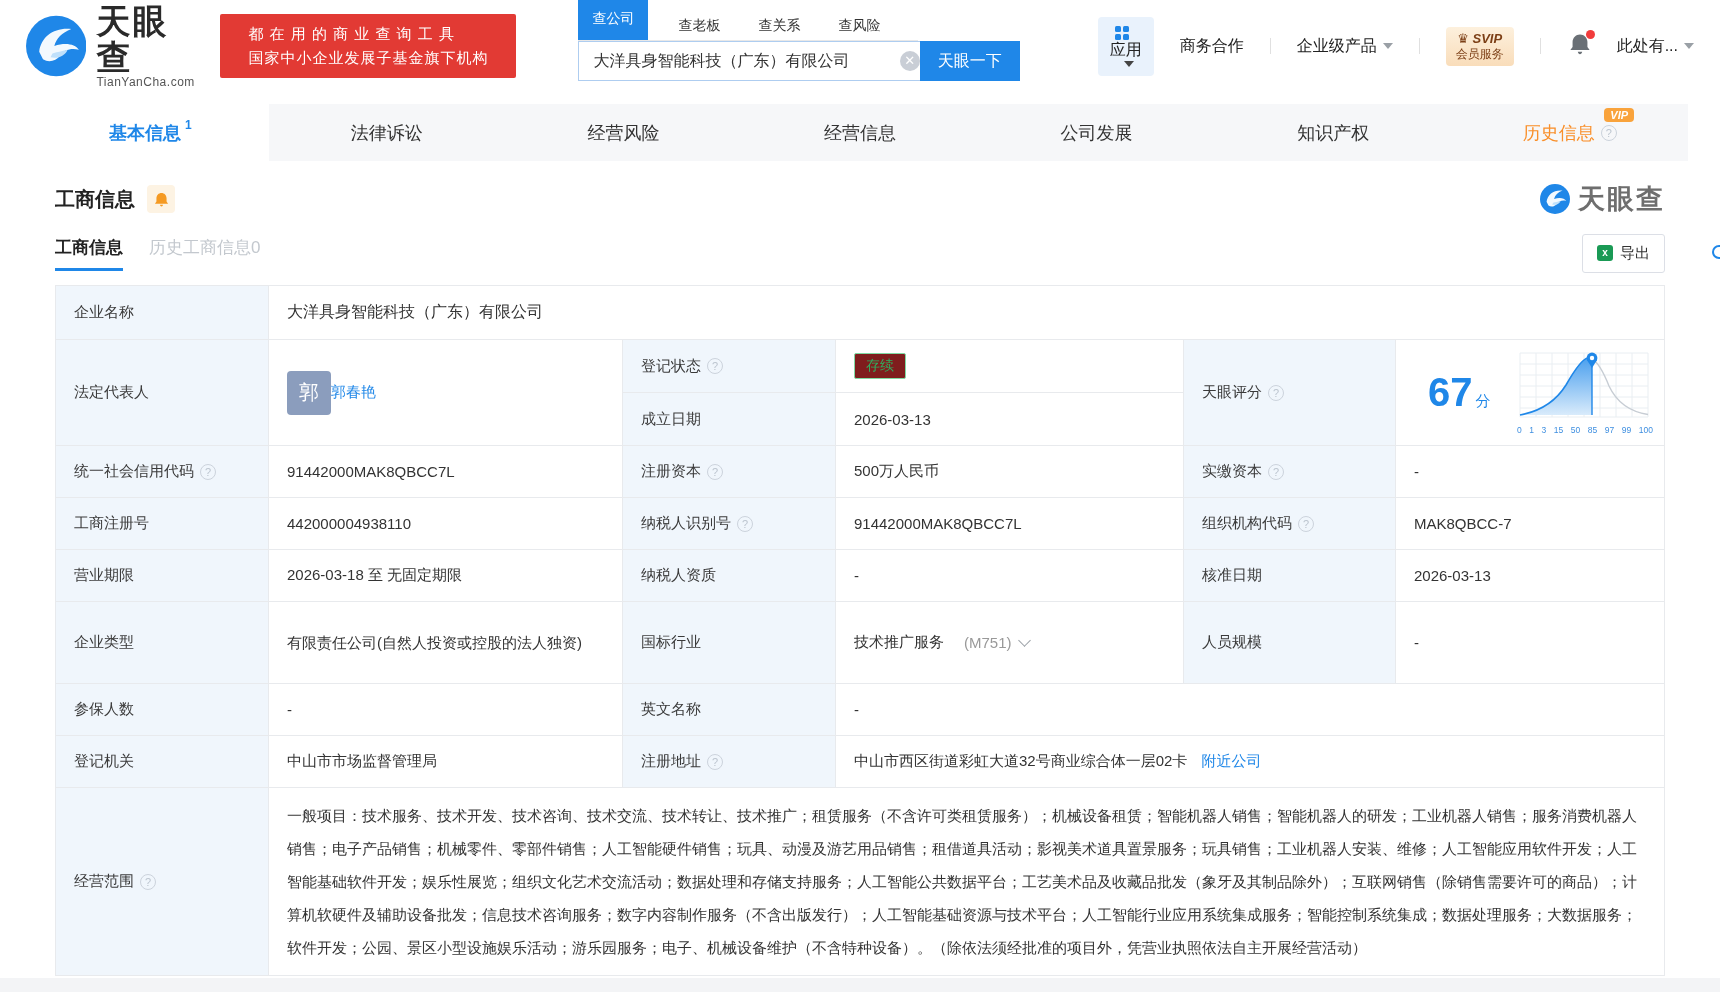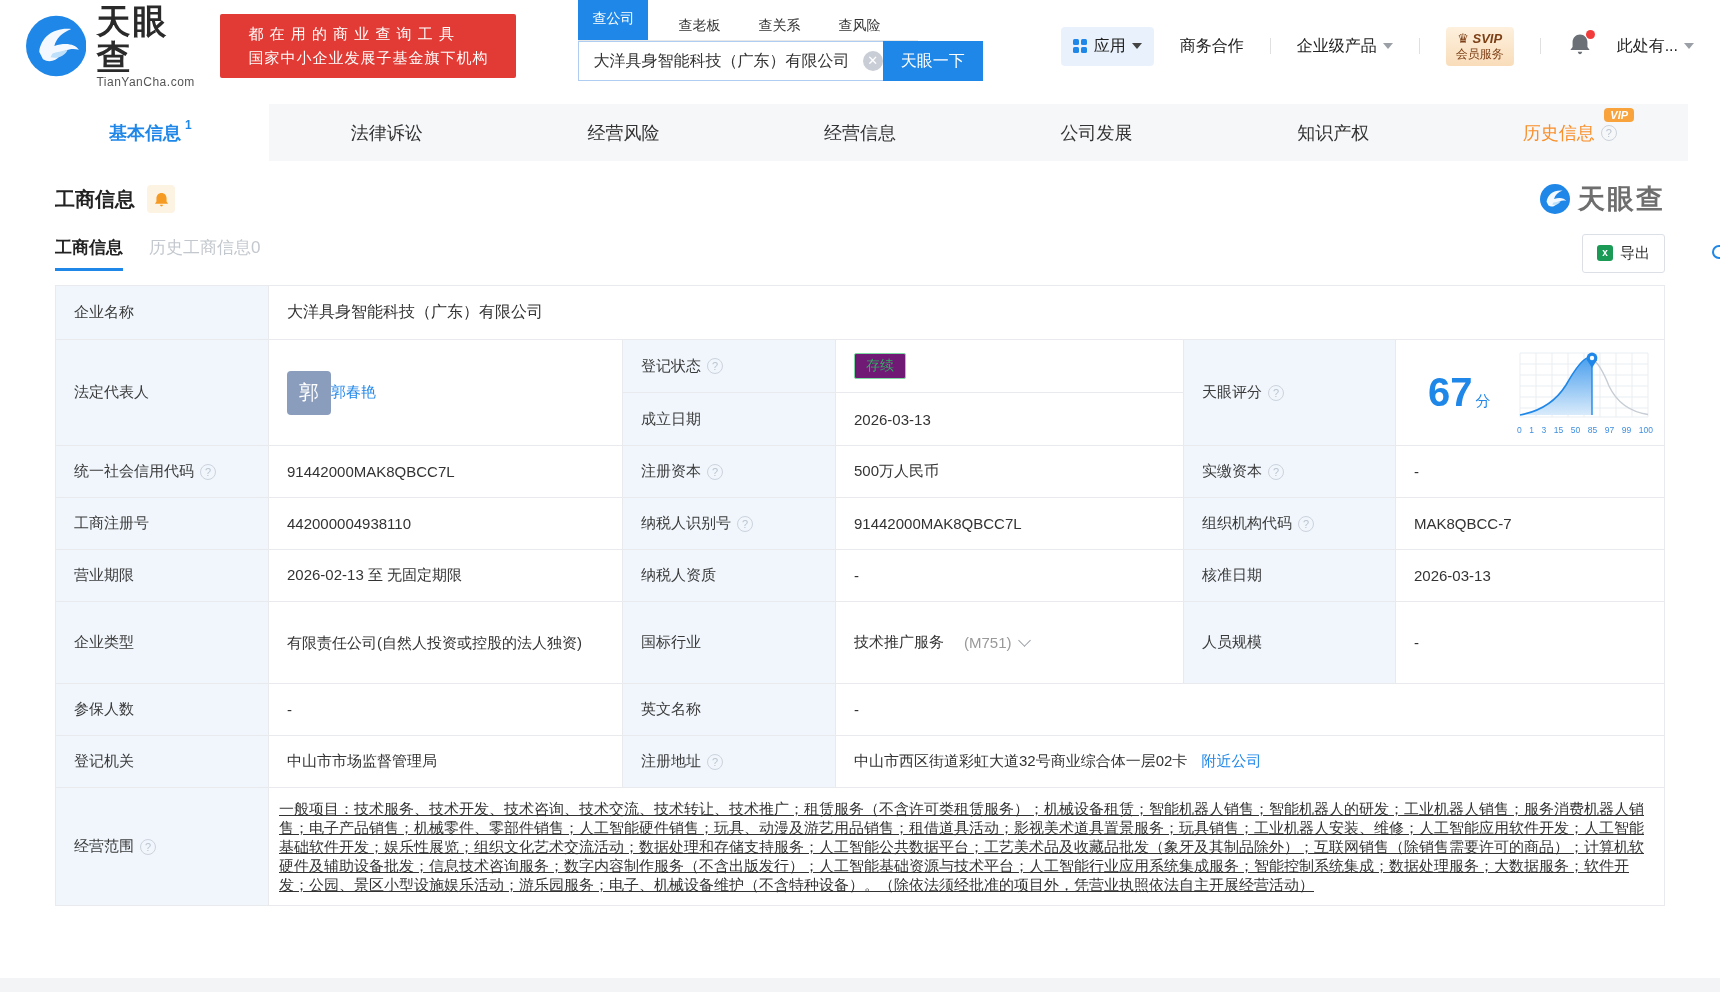--- a/index.html
+++ b/index.html
@@ -23,21 +23,21 @@
   .search-tab.active { background:#1f87e8; color:#fff; margin-right:18px; padding:12px 14px; }
   .search-row { display:flex; height:40px; }
   .search-input { flex:1; border:1px solid #aecdf0; border-right:none; padding:0 36px 0 14px;
     font-size:16px; color:#333; outline:none; font-family:inherit; }
   .clear-btn { width:20px; height:20px; border-radius:50%; background:#c9ced6; color:#fff; font-size:13px;
     line-height:20px; text-align:center; margin-left:-30px; margin-top:10px; cursor:pointer; z-index:2; }
   .search-btn { width:100px; background:#1f87e8; color:#fff; font-size:16px; border:none; cursor:pointer;
     font-family:inherit; }
 
   .top-nav { display:flex; align-items:center; margin-left:78px; white-space:nowrap; }
-  .apps-box { display:flex; align-items:center; background:#e9f2fc; border-radius:4px; padding:9px 12px; cursor:pointer; }
+  .apps-box { display:flex; align-items:center; background:#e9f2fc; border-radius:4px; padding:9px 12px; cursor:pointer;flex-direction:column; }
   .grid-icon { display:grid; grid-template-columns:6px 6px; grid-gap:2px; margin-right:7px; }
   .grid-icon i { width:6px; height:6px; background:#1f87e8; border-radius:1.5px; }
   .apps-label { font-size:16px; color:#222; }
   .caret { width:0; height:0; border-left:5px solid transparent; border-right:5px solid transparent;
     border-top:6px solid #444; margin-left:6px; display:inline-block; }
   .caret.gray { border-top-color:#9aa0a6; }
   .nav-item { font-size:16px; color:#222; margin:0 0 0 26px; cursor:pointer; display:flex; align-items:center; }
   .nav-sep { width:1px; height:16px; background:#e0e0e0; margin-left:26px; }
   .svip { margin-left:26px; background:linear-gradient(180deg,#fdf0dd,#f9ddba); border-radius:4px;
     padding:4px 10px; text-align:center; cursor:pointer; }
@@ -84,26 +84,26 @@
   .grid { margin-top:8px; display:grid;
     grid-template-columns:213px 354px 213px 348px 212px 1fr;
     grid-template-rows:54px 53px 53px 52px 52px 52px 82px 52px 52px auto;
     border-top:1px solid #e8eaed; border-left:1px solid #e8eaed; }
   .cell { border-right:1px solid #e8eaed; border-bottom:1px solid #e8eaed; display:flex; align-items:center;
     padding:0 18px; font-size:15px; color:#333; }
   .lbl { background:#f0f6fc; color:#3a3a3a; }
   .link { color:#1f87e8; cursor:pointer; text-decoration:none; }
   .avatar { width:44px; height:44px; background:#8b9dbd; color:#fff; border-radius:4px; font-size:20px;
     display:flex; align-items:center; justify-content:center; flex:none; cursor:pointer; }
-  .status-badge { background:#701a75; border:1px solid #7fd9a2; color:#2fae5f; font-size:14px;
+  .status-badge { background:#7f1d1d; border:1px solid #7fd9a2; color:#2fae5f; font-size:14px;
     padding:3px 11px; border-radius:2px; }
   .code-gray { color:#999; margin-left:20px; }
   .chev-down { width:9px; height:9px; border-right:1.5px solid #9aa0a6; border-bottom:1.5px solid #9aa0a6;
     transform:rotate(45deg); margin-left:8px; margin-top:-4px; display:inline-block; }
-  .scope-cell { align-items:flex-start; padding:11px 10px; line-height:19px;text-decoration:underline; }
+  .scope-cell { align-items:flex-start; padding:11px 18px; line-height:33px; }
   .score-cell { justify-content:space-between; padding:0 10px 0 32px; }
   .score-num { font-size:40px; font-weight:bold; color:#1f87e8; }
   .score-unit { font-size:15px; color:#1f87e8; margin-left:3px; }
   .mini-chart { width:138px; }
   .ticks { display:flex; justify-content:space-between; font-size:8.5px; color:#3f8fe0; padding:0 1px; margin-top:1px; }
 
   .bottom-strip { position:absolute; left:0; right:0; bottom:0; height:14px; background:#f3f4f6; }
   .float-dot { position:absolute; right:-6px; top:245px; width:14px; height:14px; border-radius:50%;
     background:#fff; border:2px solid #1f87e8; }
 </style>
@@ -316,21 +316,21 @@
         <span class="help"></span>
     </div>
     <div class="cell" style="grid-row:5;grid-column:4">91442000MAK8QBCC7L</div>
     <div class="cell lbl" style="grid-row:5;grid-column:5">
       <span>组织机构代码</span>
         <span class="help"></span>
     </div>
     <div class="cell" style="grid-row:5;grid-column:6">MAK8QBCC-7</div>
 
     <div class="cell lbl" style="grid-row:6;grid-column:1">营业期限</div>
-    <div class="cell" style="grid-row:6;grid-column:2">2026-02-13 至 无固定期限</div>
+    <div class="cell" style="grid-row:6;grid-column:2">2026-03-18 至 无固定期限</div>
     <div class="cell lbl" style="grid-row:6;grid-column:3">纳税人资质</div>
     <div class="cell" style="grid-row:6;grid-column:4">-</div>
     <div class="cell lbl" style="grid-row:6;grid-column:5">核准日期</div>
     <div class="cell" style="grid-row:6;grid-column:6">2026-03-13</div>
 
     <div class="cell lbl" style="grid-row:7;grid-column:1">企业类型</div>
     <div class="cell" style="grid-row:7;grid-column:2;line-height:30px">有限责任公司(自然人投资或控股的法人独资)</div>
     <div class="cell lbl" style="grid-row:7;grid-column:3">国标行业</div>
     <div class="cell" style="grid-row:7;grid-column:4">
       <span>技术推广服务</span>

